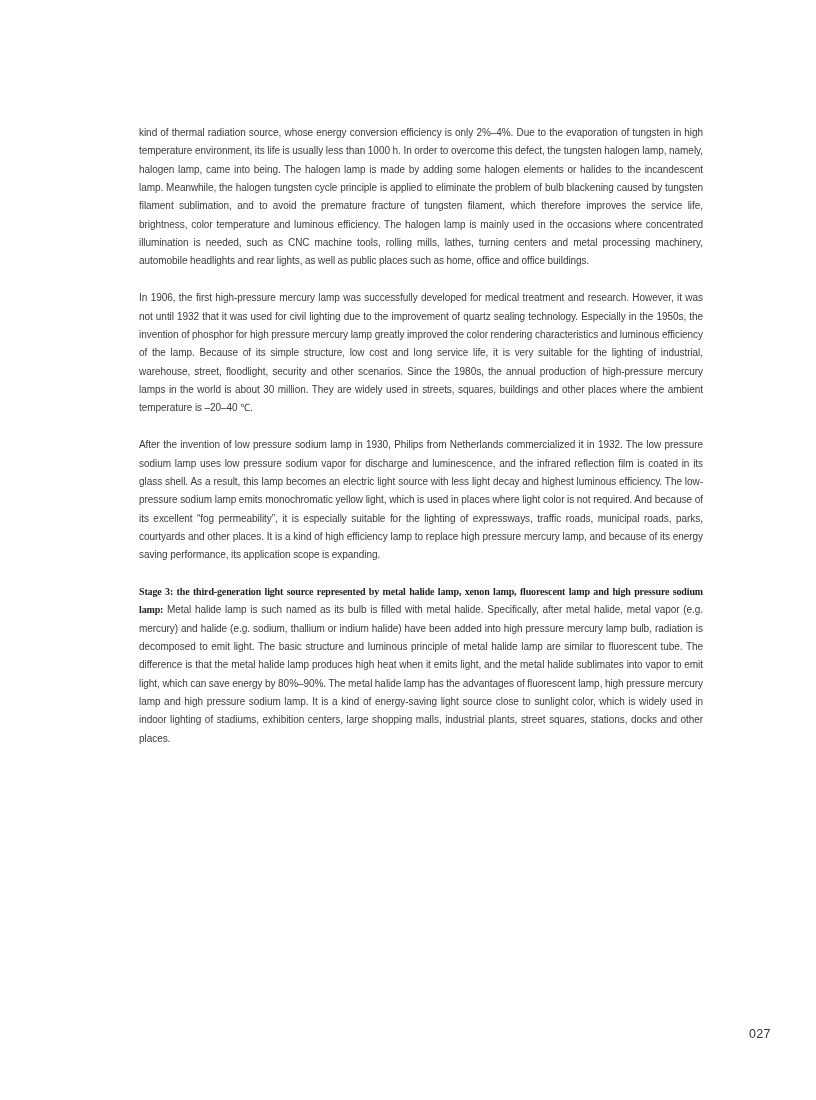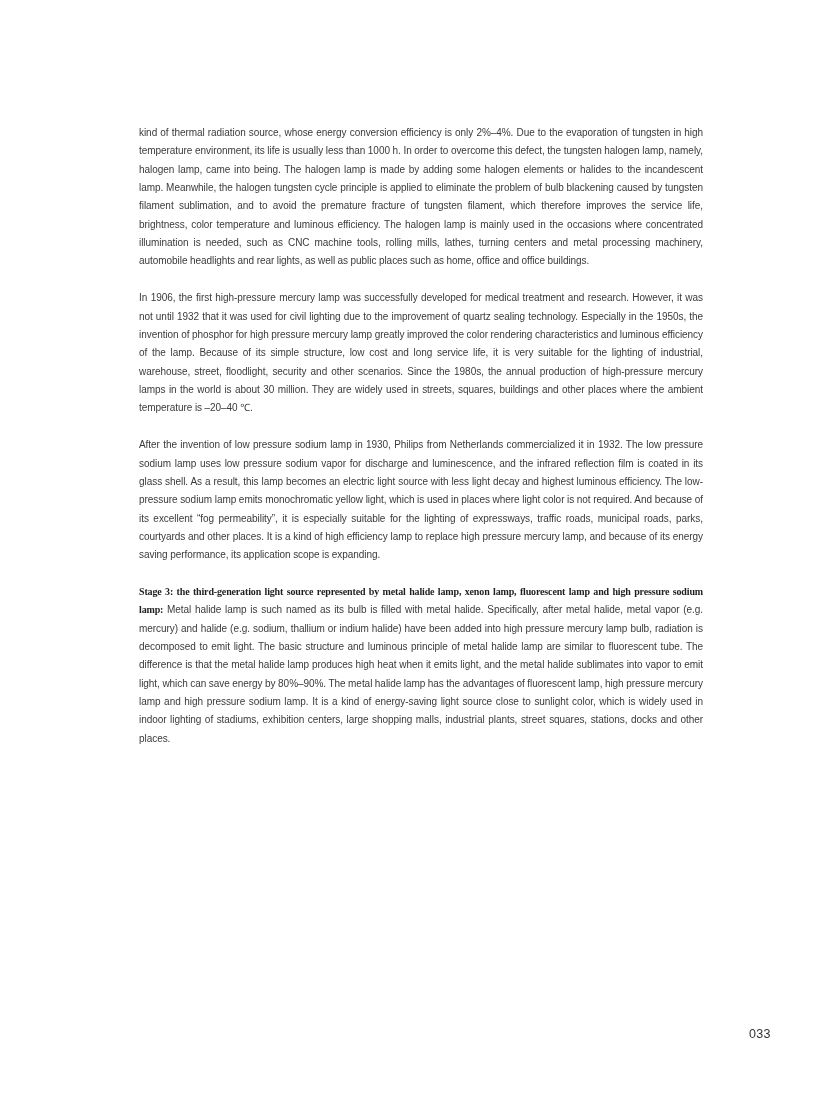--- a/index.html
+++ b/index.html
@@ -55,13 +55,13 @@
     <span>In 1906, the first high-pressure mercury lamp was successfully developed for medical treatment and research. However, it was not until 1932 that it was used for civil lighting due to the improvement of quartz sealing technology. Especially in the 1950s, the invention of phosphor for high pressure mercury lamp greatly improved the color rendering characteristics and luminous efficiency of the lamp. Because of its simple structure, low cost and long service life, it is very suitable for the lighting of industrial, warehouse, street, floodlight, security and other scenarios. Since the 1980s, the annual production of high-pressure mercury lamps in the world is about 30 million. They are widely used in streets, squares, buildings and other places where the ambient temperature is –20–40 ℃.</span>
   </p>
   <p class="para">
     <span>After the invention of low pressure sodium lamp in 1930, Philips from Netherlands commercialized it in 1932. The low pressure sodium lamp uses low pressure sodium vapor for discharge and luminescence, and the infrared reflection film is coated in its glass shell. As a result, this lamp becomes an electric light source with less light decay and highest luminous efficiency. The low-pressure sodium lamp emits monochromatic yellow light, which is used in places where light color is not required. And because of its excellent “fog permeability”, it is especially suitable for the lighting of expressways, traffic roads, municipal roads, parks, courtyards and other places. It is a kind of high efficiency lamp to replace high pressure mercury lamp, and because of its energy saving performance, its application scope is expanding.</span>
   </p>
   <p class="para">
     <span class="run-heading">Stage 3: the third-generation light source represented by metal halide lamp, xenon lamp, fluorescent lamp and high pressure sodium lamp:</span><span> Metal halide lamp is such named as its bulb is filled with metal halide. Specifically, after metal halide, metal vapor (e.g. mercury) and halide (e.g. sodium, thallium or indium halide) have been added into high pressure mercury lamp bulb, radiation is decomposed to emit light. The basic structure and luminous principle of metal halide lamp are similar to fluorescent tube. The difference is that the metal halide lamp produces high heat when it emits light, and the metal halide sublimates into vapor to emit light, which can save energy by 80%–90%. The metal halide lamp has the advantages of fluorescent lamp, high pressure mercury lamp and high pressure sodium lamp. It is a kind of energy-saving light source close to sunlight color, which is widely used in indoor lighting of stadiums, exhibition centers, large shopping malls, industrial plants, street squares, stations, docks and other places.</span>
   </p>
 </div>
 
-<div class="page-number">033</div>
+<div class="page-number">027</div>
 
 </body></html>

